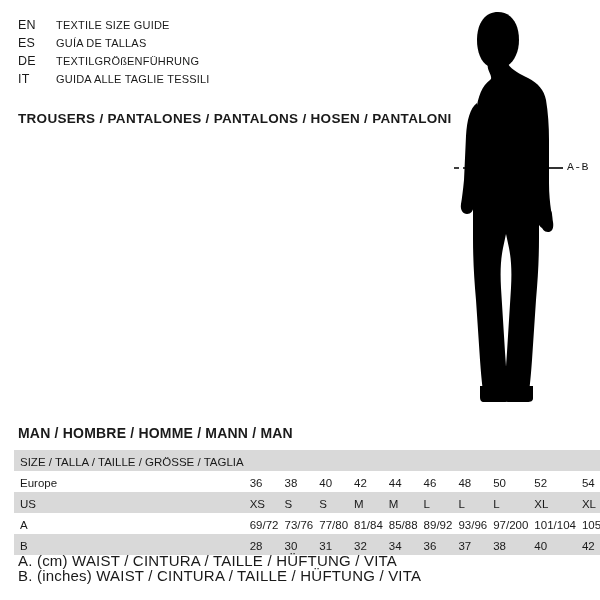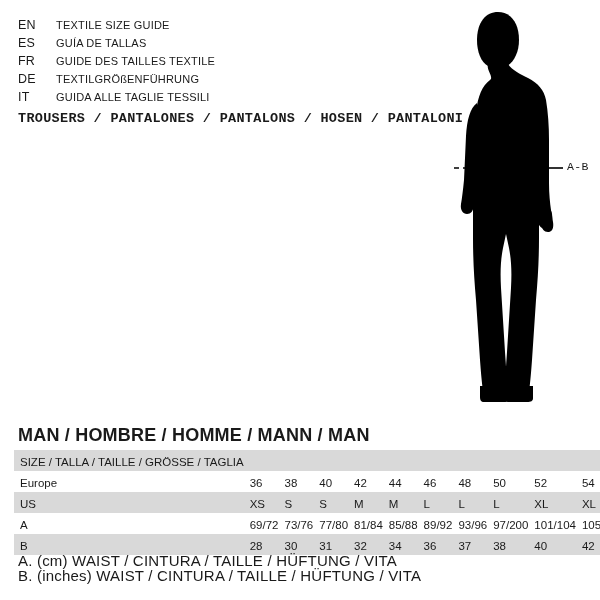--- a/index.html
+++ b/index.html
@@ -45,21 +45,20 @@
     letter-spacing: 0.2px;
   }
 
   .category-title {
     position: absolute;
     left: 18px;
     top: 111px;
     font-size: 13.5px;
     font-weight: bold;
     letter-spacing: 0.3px;
-    font-family: Liberation Mono, monospace;
   }
 
   
   .figure-wrap {
     position: absolute;
     left: 420px;
     top: 8px;
     width: 170px;
     height: 400px;
     font-family: Liberation Mono, monospace;
@@ -73,21 +72,21 @@
     top: 152px;
     font-size: 11.5px;
     letter-spacing: 0.3px;
   }
 
   
   .table-title {
     position: absolute;
     left: 18px;
     top: 425px;
-    font-size: 18px;
+    font-size: 14px;
     font-weight: bold;
     letter-spacing: 0.2px;
   }
 
   table.size-table {
     position: absolute;
     left: 14px;
     top: 450px;
     width: 572px;
     border-collapse: collapse;
@@ -124,24 +123,20 @@
 <div class="page">
 
   <div class="lang-block">
     <div class="lang-row">
       <span class="lang-code">EN</span>
       <span class="lang-text">TEXTILE SIZE GUIDE</span>
     </div>
     <div class="lang-row">
       <span class="lang-code">ES</span>
       <span class="lang-text">GUÍA DE TALLAS</span>
-    </div>
-    <div class="lang-row">
-      <span class="lang-code">FR</span>
-      <span class="lang-text">GUIDE DES TAILLES TEXTILE</span>
     </div>
     <div class="lang-row">
       <span class="lang-code">DE</span>
       <span class="lang-text">TEXTILGRÖßENFÜHRUNG</span>
     </div>
     <div class="lang-row">
       <span class="lang-code">IT</span>
       <span class="lang-text">GUIDA ALLE TAGLIE TESSILI</span>
     </div>
   </div>

